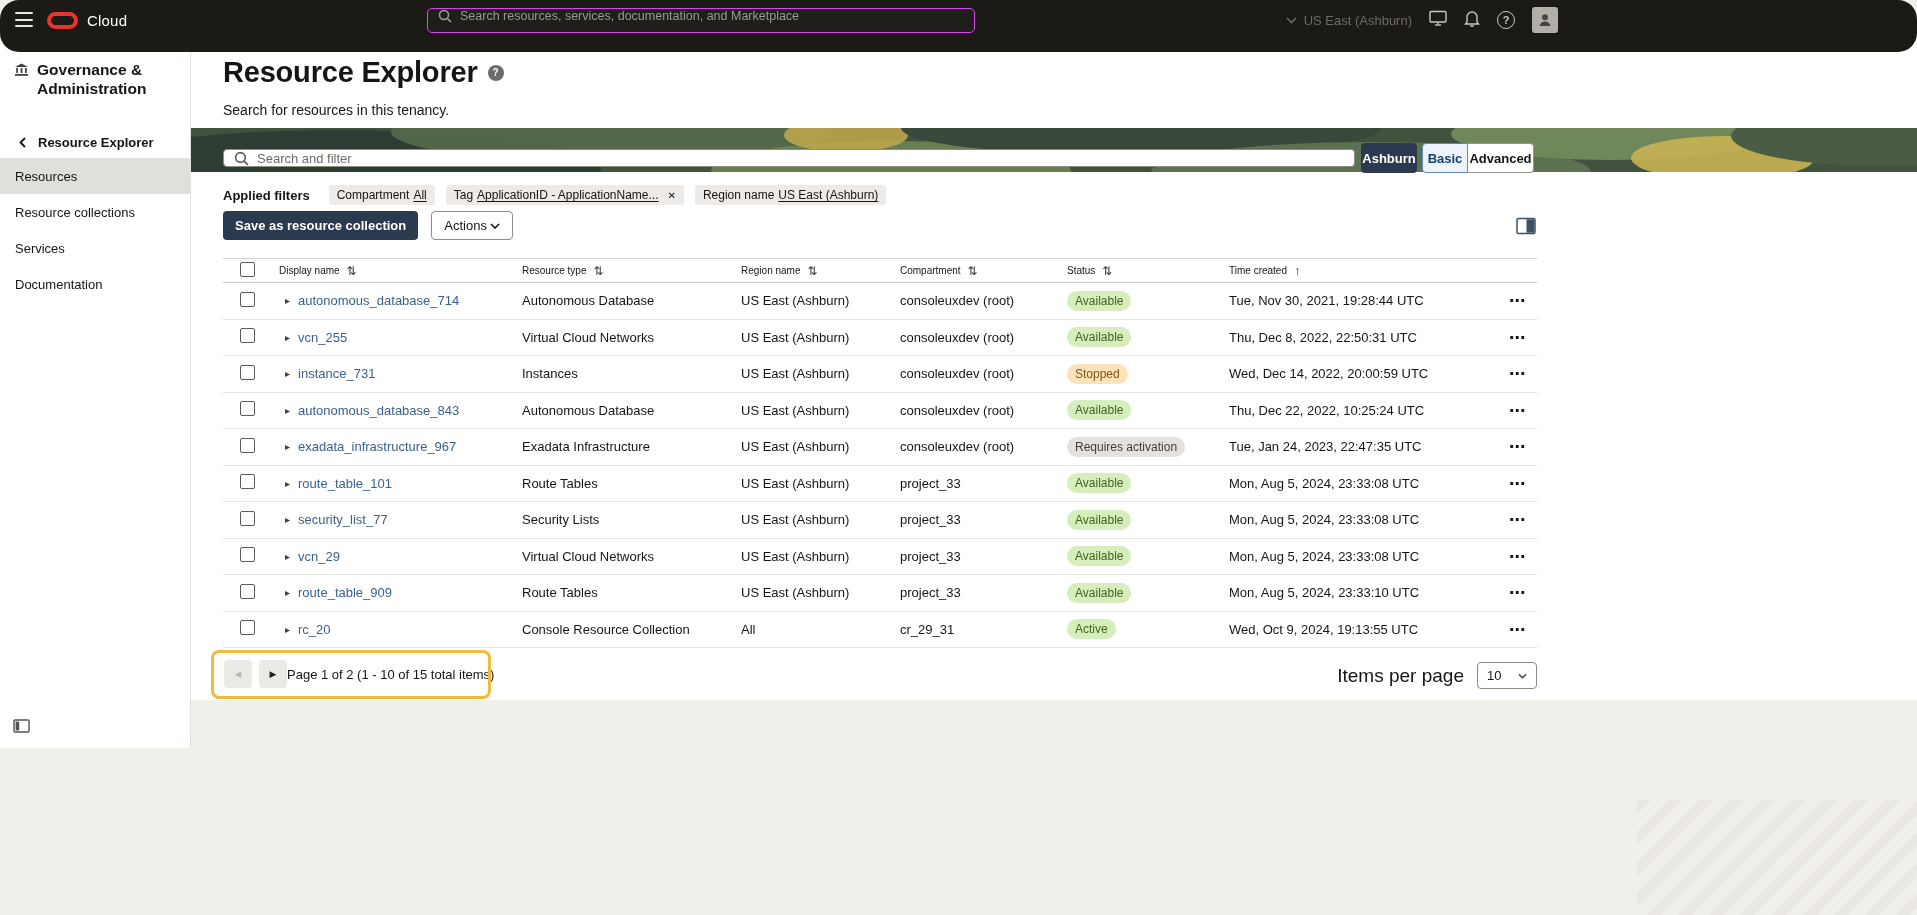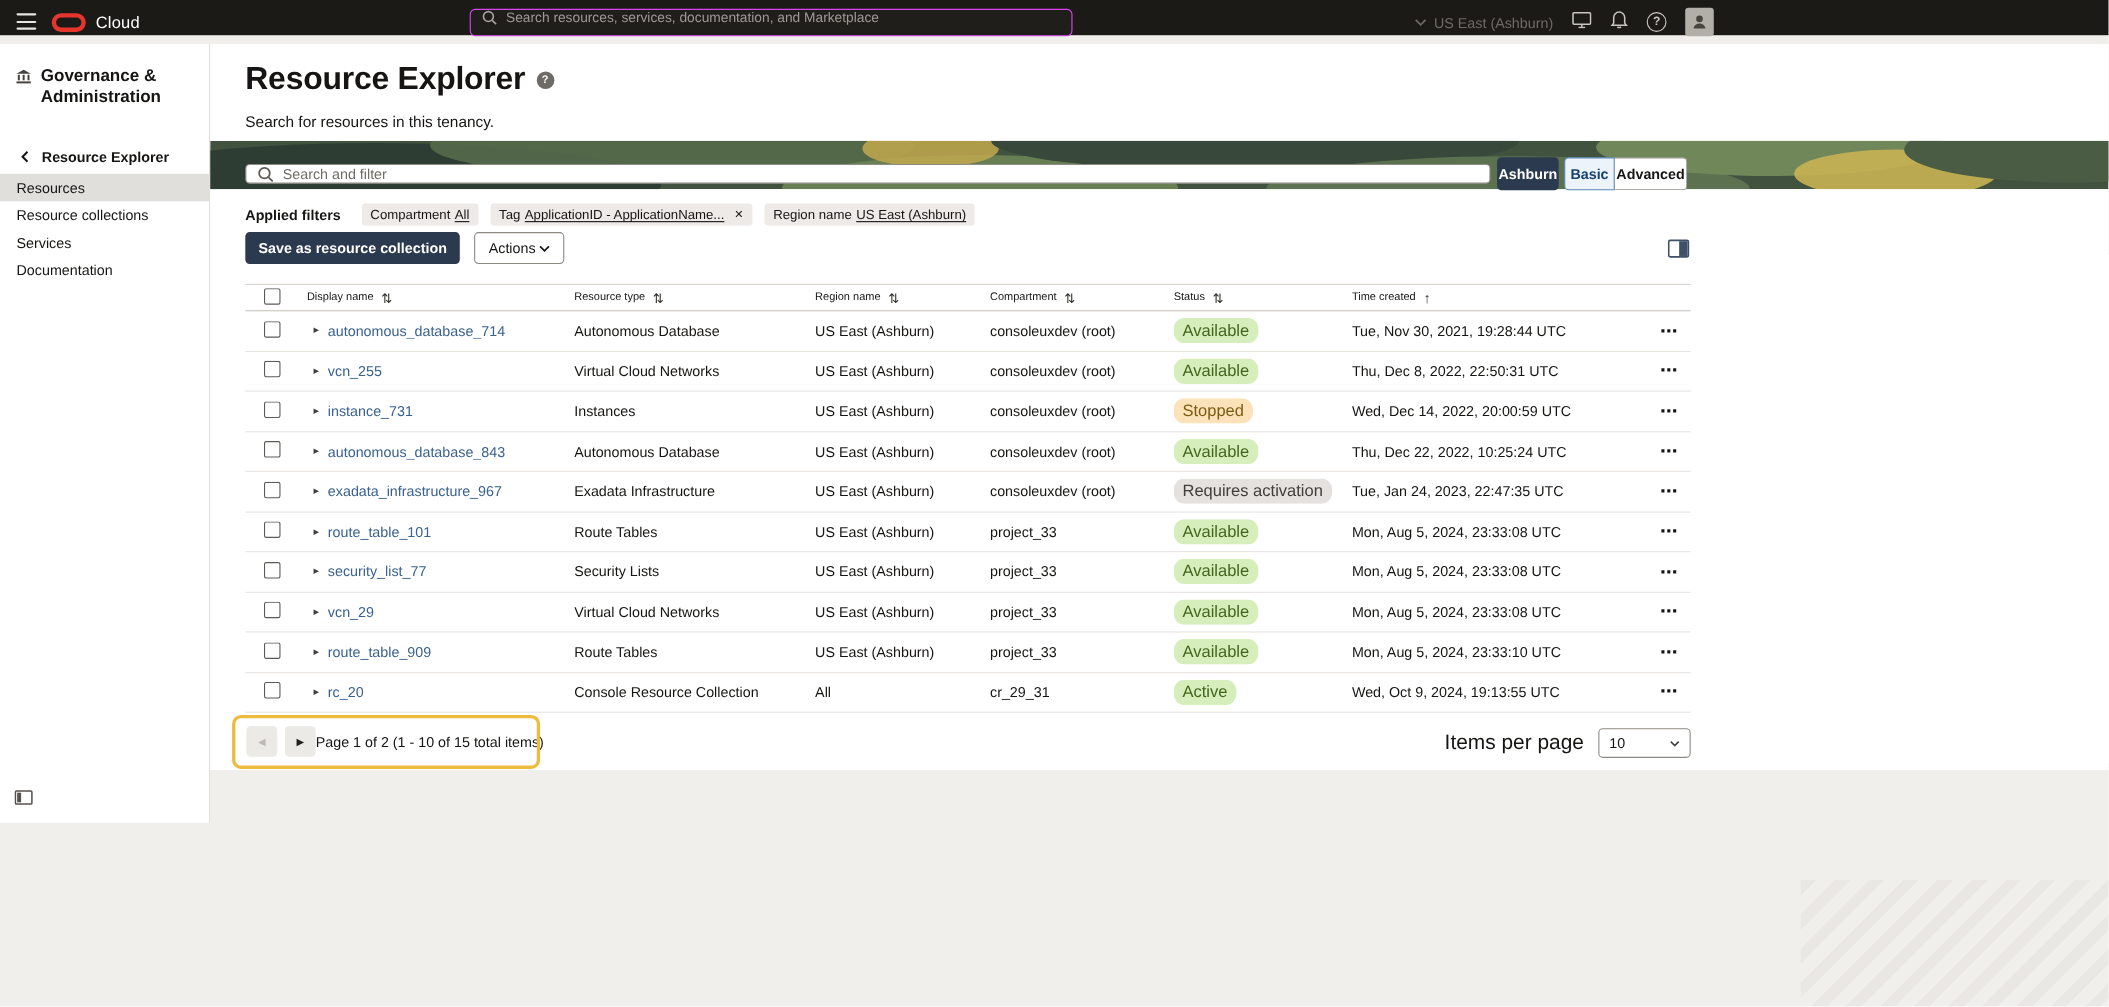--- a/index.html
+++ b/index.html
@@ -5,21 +5,21 @@
   *{margin:0;padding:0;box-sizing:border-box;}
   html,body{width:1917px;height:915px;}
   body{
     position:relative;overflow:hidden;
     background:#f1efec;color:#161513;
     font-family:"Liberation Sans","DejaVu Sans",sans-serif;
   }
   [data-interactable="true"]{cursor:pointer;}
 
   
-  .topbar{position:absolute;top:0;left:0;width:100%;height:32px;background:var(--topbar-bg,#1c1a17);z-index:40;}
+  .topbar{position:absolute;top:0;left:0;width:100%;height:52px;background:var(--topbar-bg,#1c1a17);z-index:40;border-radius:19px;}
   .hamburger{position:absolute;left:15px;top:12px;width:18px;height:15px;display:flex;flex-direction:column;justify-content:space-between;}
   .hamburger i{display:block;height:2px;background:#e8e6e2;border-radius:1px;}
   .brand{position:absolute;left:47px;top:0;height:40px;display:flex;align-items:center;gap:9px;}
   .logo-ring{width:31px;height:17px;border:4px solid var(--brand-red,#e5352c);border-radius:9px;}
   .brand-name{color:#fff;font-size:15px;letter-spacing:.2px;}
   .tb-search{position:absolute;left:427px;top:8px;width:548px;height:25px;border:1px solid #d946ef;border-radius:5px;
     display:flex;align-items:flex-start;gap:8px;padding:0 10px;background:#201e1b;}
   .tb-search input{flex:1;background:transparent;border:none;outline:none;color:#d6d3ce;font-size:12.5px;font-family:inherit;}
   .tb-search input::placeholder{color:#9d9993;}
   .tb-right{position:absolute;right:359px;top:0;height:40px;display:flex;align-items:center;gap:17px;}
@@ -27,21 +27,21 @@
   .help-circ{width:18px;height:18px;border:1.5px solid #c9c6c1;border-radius:50%;color:#c9c6c1;
     font-size:11px;font-weight:bold;display:flex;align-items:center;justify-content:center;}
   .avatar{width:26px;height:26px;border-radius:3px;background:#b2aea8;display:flex;align-items:center;justify-content:center;}
 
   
   .sidebar{position:absolute;top:40px;left:0;width:191px;height:708px;background:#fff;border-right:1px solid #e3e0dc;z-index:20;}
   .sb-head{position:absolute;top:20px;left:14px;display:flex;gap:8px;align-items:flex-start;}
   .sb-title{font-size:15.5px;font-weight:700;line-height:19px;width:130px;}
   .sb-back{position:absolute;top:95px;left:19px;display:flex;align-items:center;gap:12px;font-size:13px;font-weight:700;}
   .sb-items{position:absolute;top:118px;left:0;width:100%;}
-  .sb-item{height:25px;display:flex;align-items:center;padding-left:15px;font-size:13px;}
+  .sb-item{height:36px;display:flex;align-items:center;padding-left:15px;font-size:13px;}
   .sb-item.selected{background:#e1dfdc;}
   .collapse-btn{position:absolute;left:13px;bottom:11px;}
 
   
   .main{position:absolute;top:40px;left:191px;width:1726px;height:660px;background:#fff;z-index:5;}
   .banner{position:absolute;top:88px;left:0;width:100%;height:44px;overflow:hidden;z-index:1;}
   .banner svg{display:block;width:100%;height:44px;}
 
   .page-head{position:absolute;top:16px;left:32px;display:flex;align-items:center;gap:10px;z-index:2;}
   .page-title{font-size:29px;font-weight:700;letter-spacing:-.2px;}
@@ -81,38 +81,38 @@
   .c-check{padding-left:17px;}
   .c-name{display:flex;align-items:center;padding-left:6px;}
   .hname{display:flex;align-items:center;}
   .c-menu{display:flex;justify-content:center;padding-right:0;}
   .checkbox{display:inline-block;width:15px;height:15px;border:1px solid #5d5a56;border-radius:2px;background:#fff;}
   .sort{margin-left:7px;font-size:12px;color:#33302c;}
   .sort[data-sort="both"]::after{content:"⇅";}
   .sort[data-sort="asc"]::after{content:"↑";font-size:13px;}
   .row-caret{font-size:10px;color:#403d3a;margin-right:8px;}
   .rlink{color:var(--link,#3a6190);text-decoration:none;}
-  .badge{display:inline-block;font-size:15px;line-height:1;padding:4px 8px;border-radius:10px;}
+  .badge{display:inline-block;font-size:12px;line-height:1;padding:4px 8px;border-radius:10px;}
   .badge[data-kind="success"]{background:var(--success-bg,#d5eebc);color:var(--success-text,#44641c);}
   .badge[data-kind="warn"]{background:var(--warn-bg,#fbe2b8);color:var(--warn-text,#7d5a12);}
   .badge[data-kind="neutral"]{background:var(--neutral-bg,#e4e1de);color:var(--neutral-text,#403d3a);}
   .dots{font-size:16px;font-weight:700;color:#161513;}
 
   
   .pager{position:absolute;top:620px;left:33px;display:flex;align-items:center;z-index:3;}
   .pg-btn{width:28px;height:28px;border:none;border-radius:4px;background:#eceae7;font-size:9px;
     display:flex;align-items:center;justify-content:center;font-family:inherit;}
   .pg-prev{color:#bdbab5;}
   .pg-next{color:#23211e;margin-left:7px;}
   .pg-text{font-size:13px;}
   .highlight-box{position:absolute;left:20px;top:610px;width:280px;height:49px;border:3px solid var(--highlight,#edbb3f);
     border-radius:8px;pointer-events:none;z-index:8;}
   .ipp{position:absolute;top:622px;left:32px;width:1314px;display:flex;justify-content:flex-end;align-items:center;gap:13px;z-index:3;}
   .ipp-label{font-size:19px;}
-  .ipp-select{width:84px;height:27px;border:1px solid #8e8a85;border-radius:4px;background:#fff;
+  .ipp-select{width:60px;height:27px;border:1px solid #8e8a85;border-radius:4px;background:#fff;
     display:flex;align-items:center;justify-content:space-between;padding:0 9px;font-size:13px;}
 
   .corner-deco{position:absolute;right:0;bottom:0;width:280px;height:115px;z-index:1;
     background:repeating-linear-gradient(135deg,rgba(120,115,108,.06) 0 10px,rgba(120,115,108,0) 10px 22px);}
 </style>
 </head>
 <body>
 
 <header class="topbar" data-interactable="false">
   <span class="hamburger" data-interactable="true">

